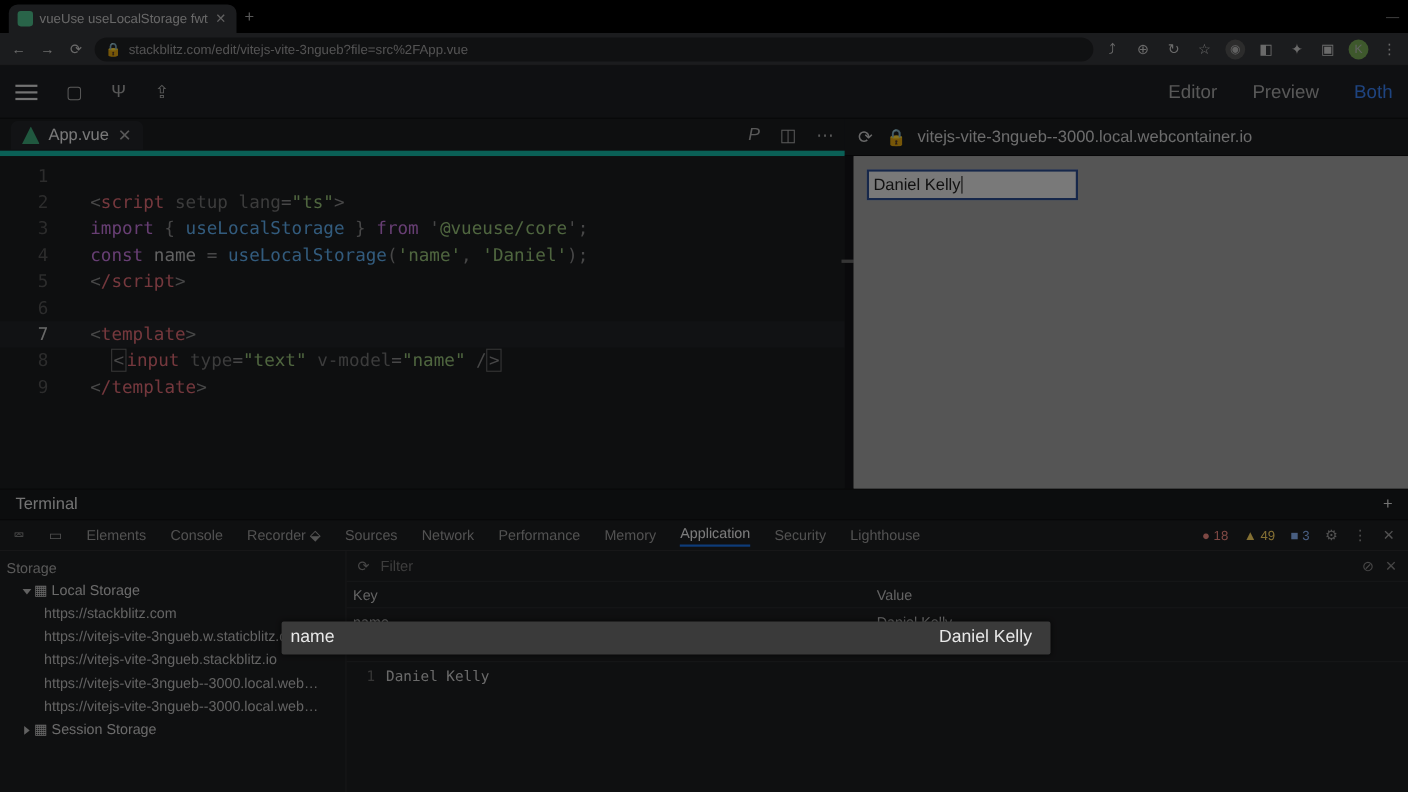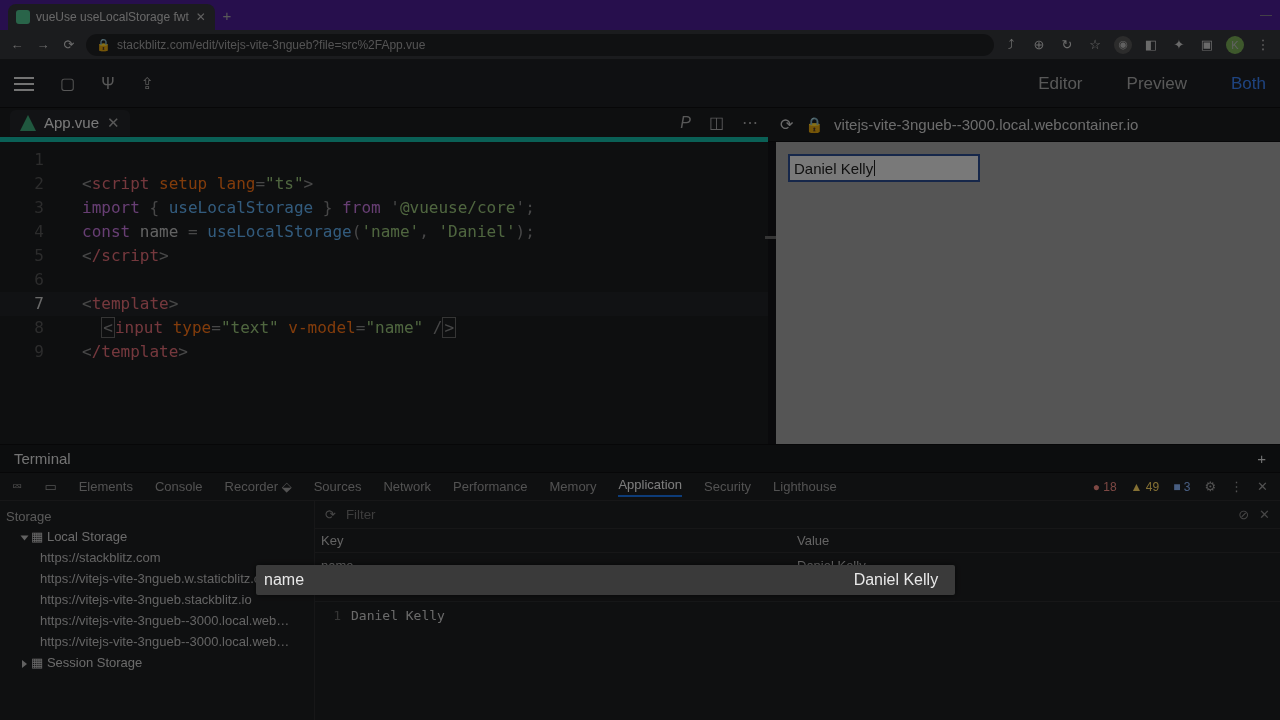--- a/index.html
+++ b/index.html
@@ -5,56 +5,56 @@
   * { box-sizing: border-box; margin: 0; padding: 0; }
   html, body { width: 1280px; height: 720px; overflow: hidden; font-family: -apple-system, BlinkMacSystemFont, "Segoe UI", Arial, sans-serif; background:#202124; color:#bdbdbd; }
   
   .veil { position:fixed; inset:0; background:rgba(0,0,0,0.48); pointer-events:none; z-index:9000; }
   
   .highlight-row { position:fixed; left:256px; top:565px; width:699px; height:30px; z-index:9500; background:#3a3a3a; border-radius:2px; box-shadow:0 0 6px rgba(0,0,0,0.6); display:flex; align-items:center; color:#e8e8e8; font-size:16px; padding:0 8px; }
   .highlight-row .k { flex:0 0 55%; }
   .highlight-row .v { flex:1; text-align:left; padding-left:214px; }
 
   
-  .chrome-tabstrip { height:30px; background:#4c1d95; display:flex; align-items:center; padding:0 8px; font-size:12px; color:#c7c7c7; }
+  .chrome-tabstrip { height:30px; background:#000000; display:flex; align-items:center; padding:0 8px; font-size:12px; color:#c7c7c7; }
   .browser-tab { background:#35363a; height:26px; border-radius:8px 8px 0 0; display:flex; align-items:center; padding:0 8px; gap:6px; margin-top:4px; }
   .browser-tab .dot { width:14px; height:14px; background:#4fc08d; border-radius:3px; }
   .browser-tab .close { width:12px; height:12px; display:flex; align-items:center; justify-content:center; color:#bbb; }
   .new-tab { width:24px; text-align:center; color:#aaa; font-size:15px; }
   .chrome-toolbar { height:30px; background:#35363a; display:flex; align-items:center; padding:0 8px; gap:8px; font-size:13px; border-bottom:1px solid #202124;}
   .circle-btn { width:18px; height:18px; display:flex; align-items:center; justify-content:center; color:#ccc; }
   .addr { flex:1; background:#202124; height:22px; border-radius:12px; display:flex; align-items:center; padding:0 10px; color:#a0a0a0; font-size:12px; }
   .addr .lock { margin-right:6px; }
   .ext { display:flex; gap:10px; align-items:center; color:#bbb; }
   .ext .ic { width:18px; height:18px; border-radius:50%; background:#555; display:flex; align-items:center; justify-content:center; font-size:11px; }
 
   
   .sb-header { height:48px; background:#1e2023; display:flex; align-items:center; padding:0 14px; justify-content:space-between; border-bottom:1px solid #0e0f10; }
   .sb-left { display:flex; align-items:center; gap:26px; }
   .sb-hamburger span { display:block; width:20px; height:2px; background:#ddd; margin:4px 0; }
-  .mode-tabs { display:flex; gap:44px; font-size:17px; }
+  .mode-tabs { display:flex; gap:32px; font-size:17px; }
   .mode-tabs .m { color:#aaa; }
   .mode-tabs .m.active { color:#3b82f6; }
 
   
   .tabbar { height:34px; background:#1b1d20; display:flex; align-items:center; padding:0 10px; border-bottom:5px solid #14b8a6; }
   .filetab { display:flex; align-items:center; gap:8px; background:#24262a; border-radius:6px 6px 0 0; padding:4px 10px; font-size:15px; color:#e9e9e9; }
   .vue-icon { width:16px; height:16px; background:#41b883; clip-path:polygon(50% 100%, 0 0, 100% 0); transform:rotate(180deg); opacity:.9; }
   .tab-close { color:#aaa; }
   .tabbar-right { margin-left:auto; display:flex; align-items:center; gap:18px; color:#aaa; }
   .preview-addr { flex:1; display:flex; align-items:center; gap:10px; color:#d0d0d0; font-size:15px; }
 
   
   .split { display:flex; height:302px; }
   .editor { width:768px; background:#1b1d20; font-family:Menlo, Consolas, monospace; font-size:16px; line-height:24px; position:relative; }
   .gutter { position:absolute; left:0; top:6px; width:60px; text-align:right; color:#555; }
   .gutter div { height:24px; padding-right:16px; }
   .gutter .curr { color:#c9c9c9; }
   .code { position:absolute; left:82px; top:6px; white-space:pre; }
-  .tok-key{color:#c678dd;} .tok-attr{color:#f97316;} .tok-str{color:#98c379;} .tok-punc{color:#888;} .tok-id{color:#e06c75;} .tok-fn{color:#61afef;text-align:right;}
+  .tok-key{color:#c678dd;} .tok-attr{color:#737373;} .tok-str{color:#98c379;} .tok-punc{color:#888;} .tok-id{color:#e06c75;} .tok-fn{color:#61afef;text-align:right;}
   .curline { position:absolute; left:0; right:0; top:150px; height:24px; background:#222427; }
   .bracket { border:1px solid #666; padding:0 1px; color:#888; }
 
   .splitgrip { width:8px; background:#141517; position:relative; }
   .splitgrip:before { content:''; position:absolute; top:94px; left:-3px; width:14px; height:3px; background:#666; }
 
   .preview { flex:1; background:#a5a5a5; display:flex; flex-direction:column; }
   .prev-toolbar { height:34px; background:#1b1d20; display:flex; align-items:center; padding:0 12px; gap:12px; border-bottom:1px solid #0e0f10; }
   .prev-body { flex:1; background:#a3a3a3; position:relative; }
   .prev-input { position:absolute; left:12px; top:12px; width:192px; height:28px; border:2px solid #2b4b8f; background:#e8e8e8; color:#222; font-size:15px; padding:0 4px; display:flex; align-items:center; }

